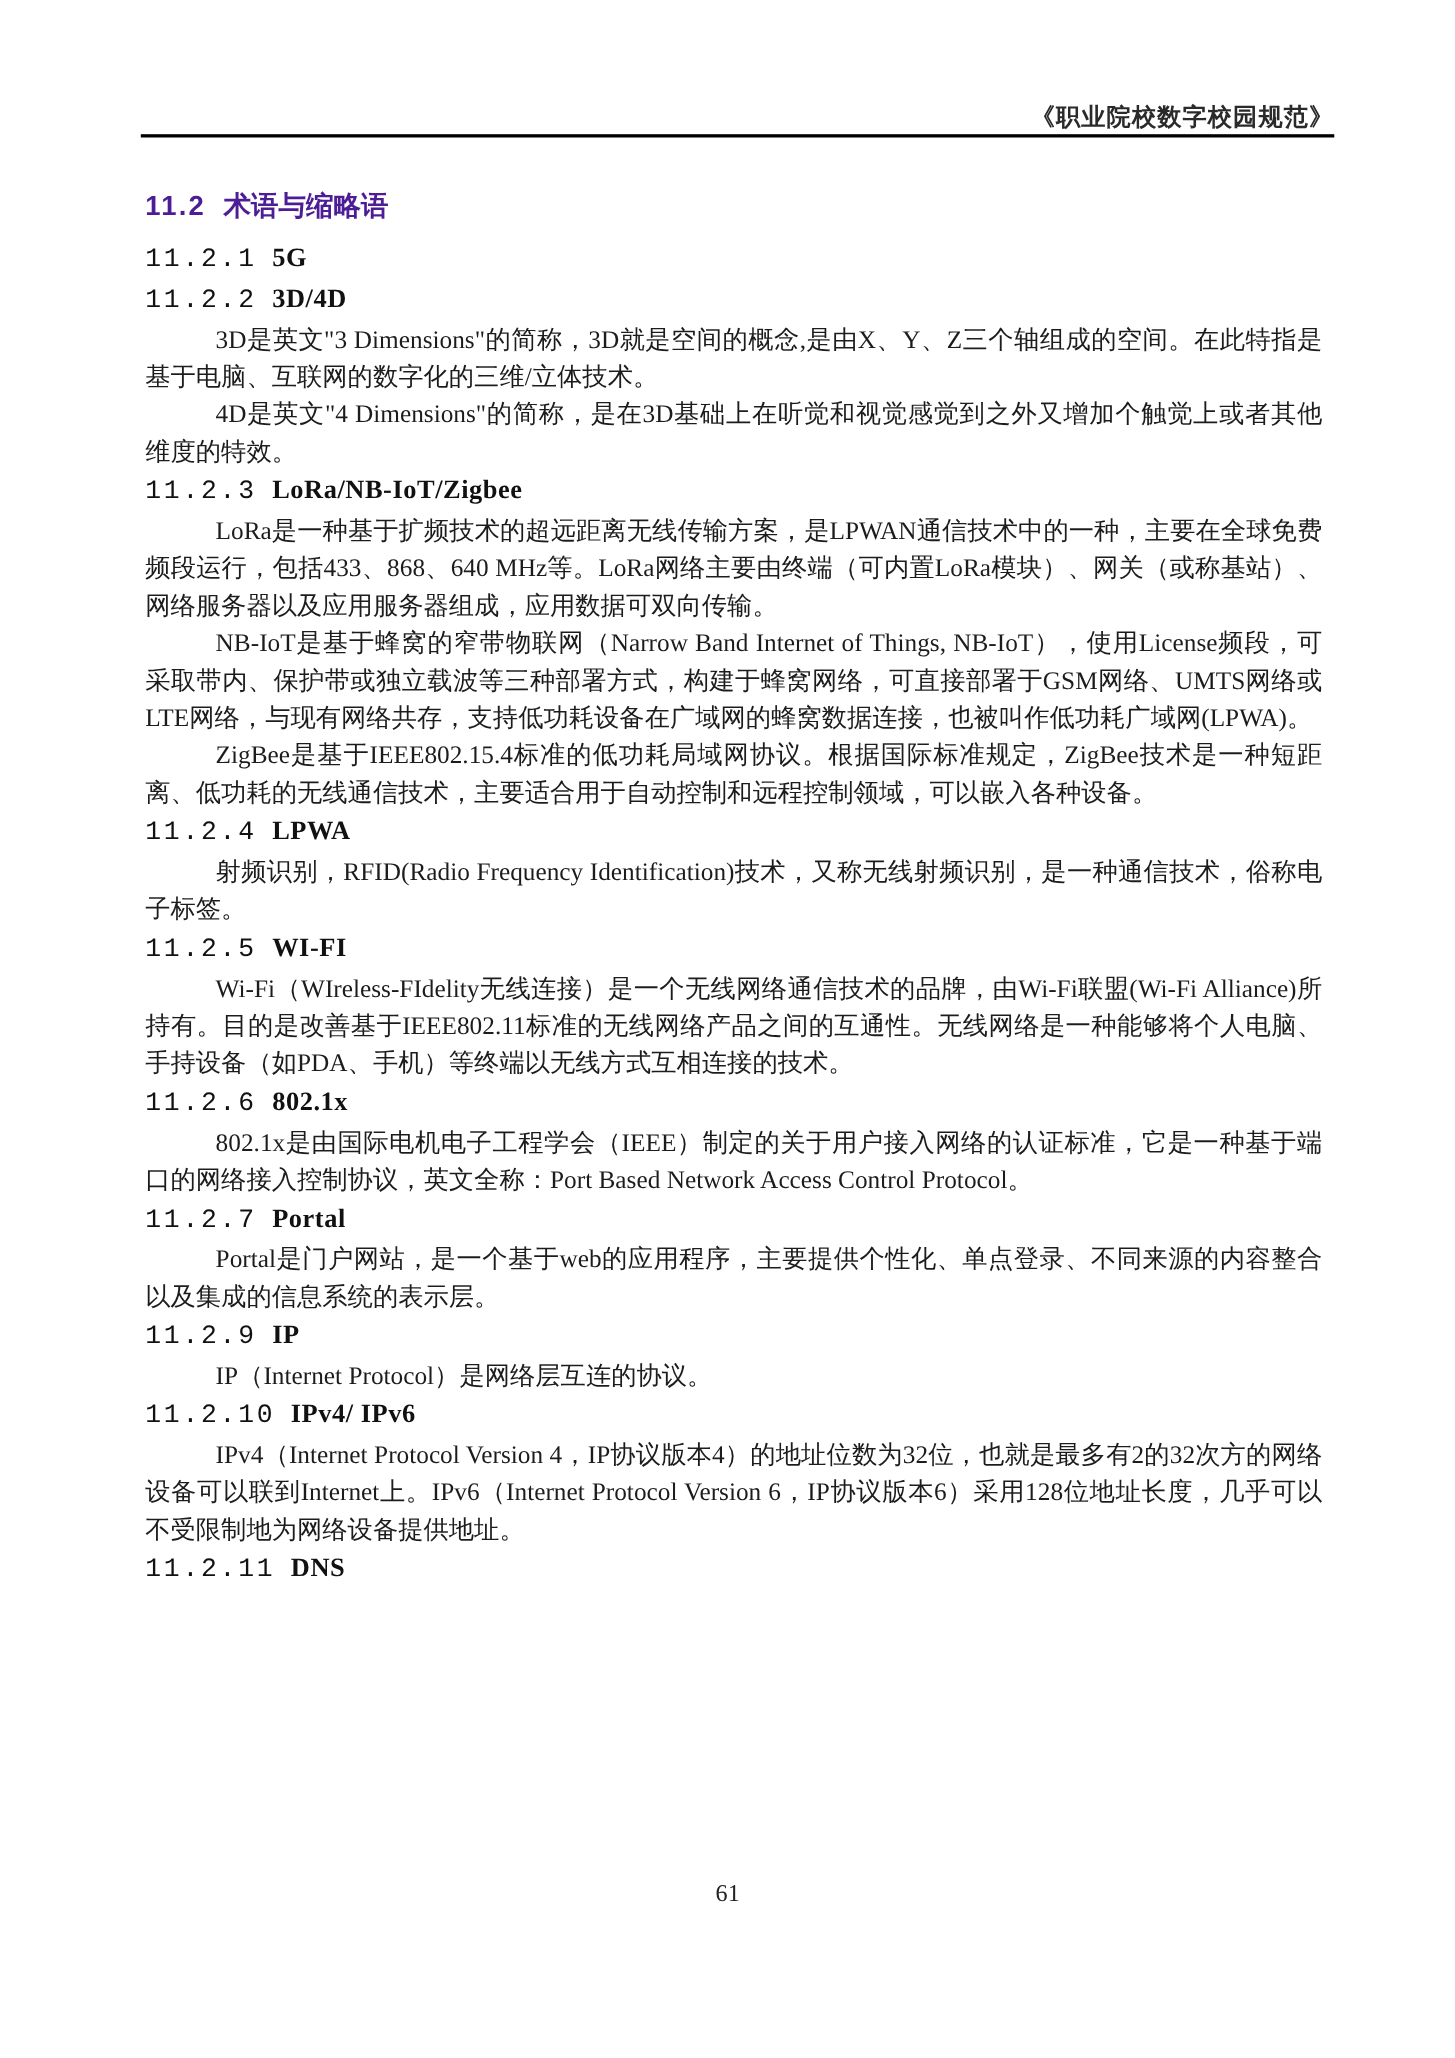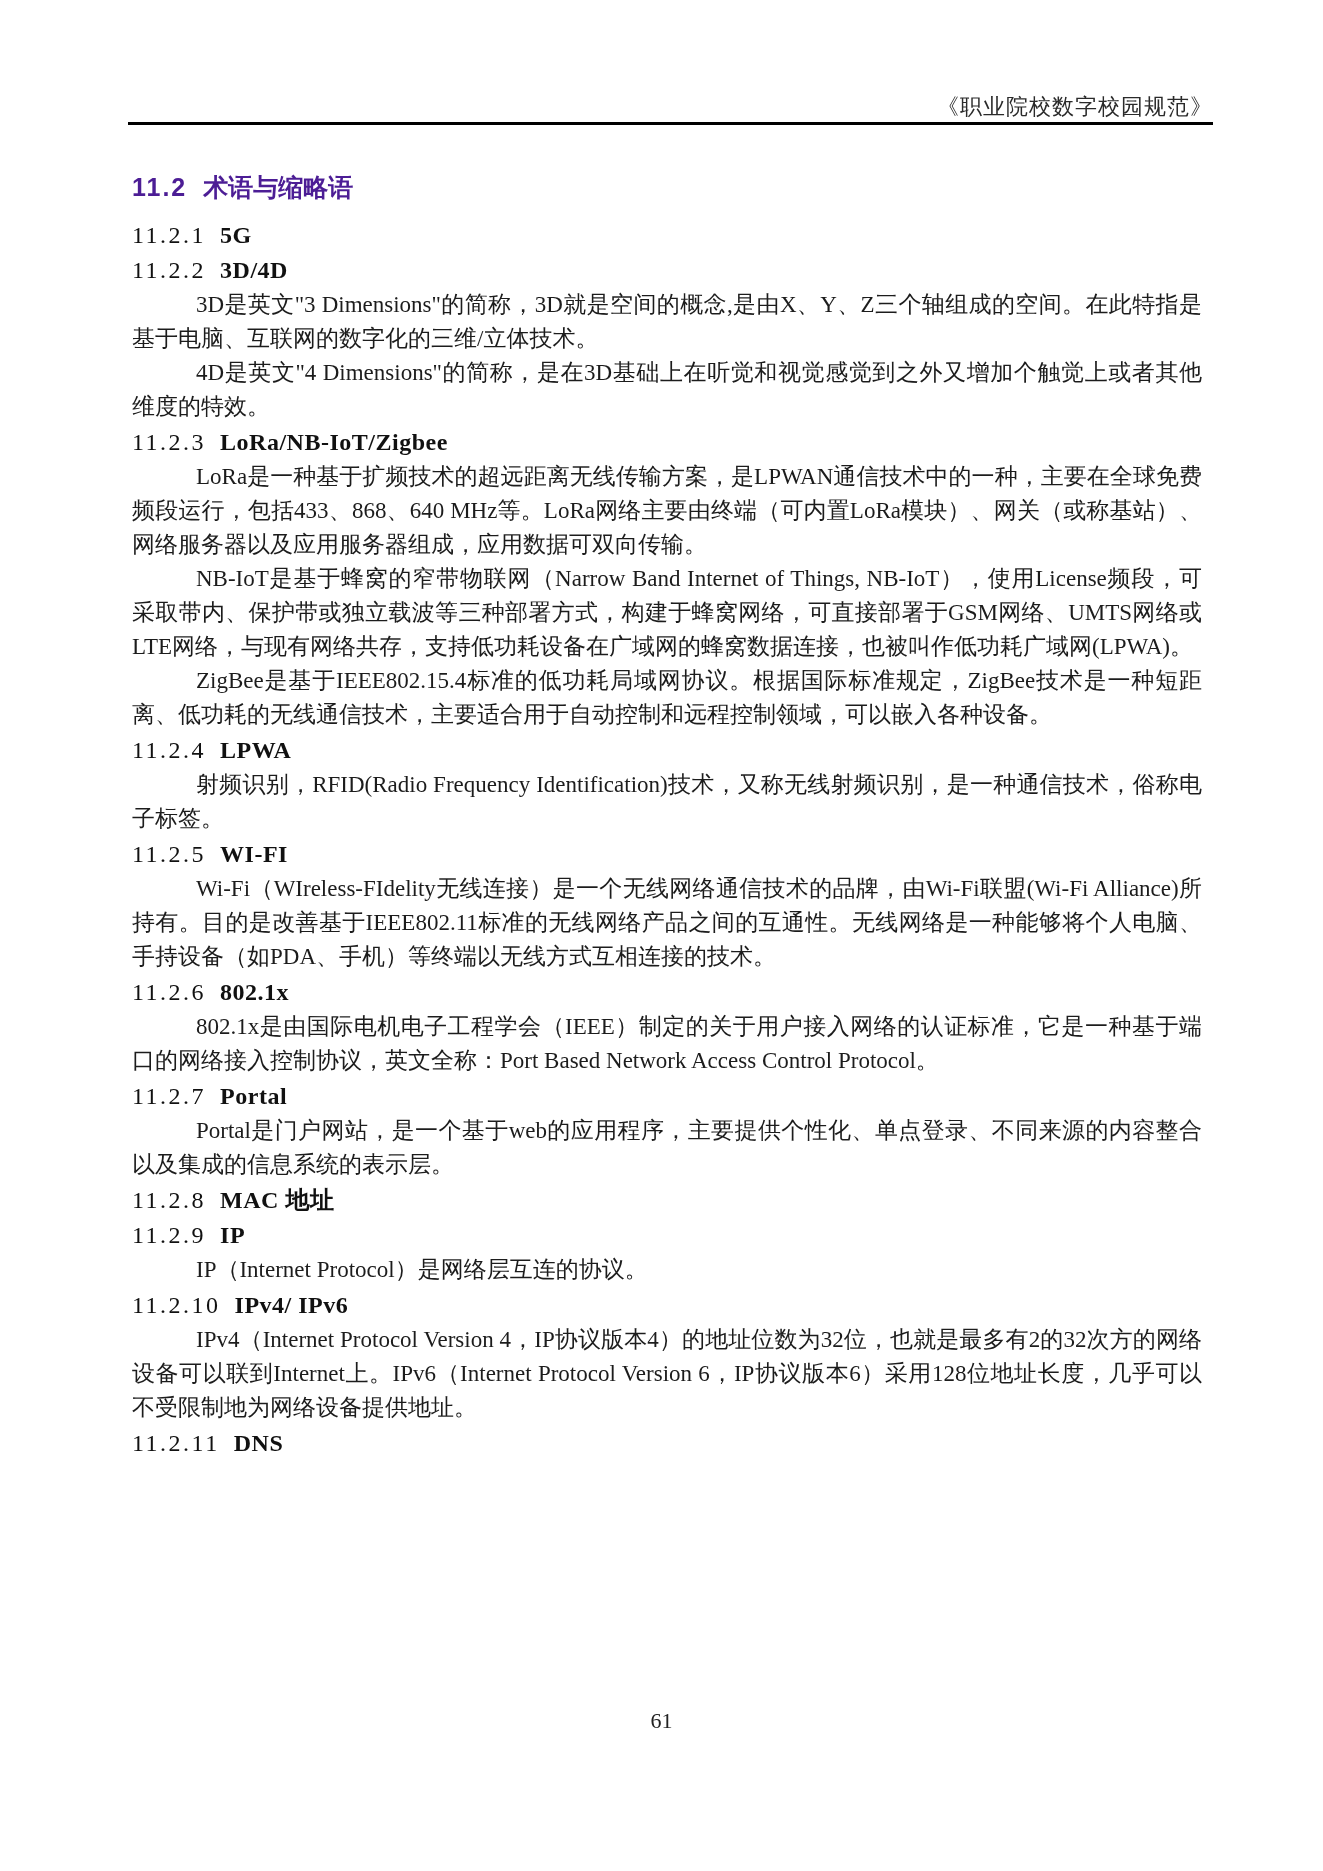--- a/index.html
+++ b/index.html
@@ -15,20 +15,21 @@
     color: #1c1c1c;
     overflow: hidden;
   }
   .header-title {
     text-align: right;
     padding-right: 110px;
     font-size: 22px;
     line-height: 26px;
     color: #2a2a2a;
     letter-spacing: 1px;
+    font-weight: bold;
   }
   .header-rule {
     margin: 2px 110px 0 128px;
     border-top: 3px solid #000;
     height: 0;
   }
   .content {
     padding: 0 121px 0 132px;
   }
   h2.section-title {
@@ -41,21 +42,21 @@
   }
   h2.section-title .num { letter-spacing: 2px; margin-right: 16px; }
   h3.sub-heading {
     margin: 1px 0;
     font-size: 24px;
     line-height: 34px;
     font-weight: bold;
     color: #111;
   }
   h3.sub-heading .num {
-    font-family: Liberation Serif, serif;
+    font-family: Liberation Mono, monospace;
     font-weight: normal;
     letter-spacing: 2.5px;
     margin-right: 14px;
   }
   h3.sub-heading .term {
     font-family: "Liberation Serif", serif;
     font-weight: bold;
     letter-spacing: 0.5px;
     text-align: center;
   }
@@ -121,23 +122,20 @@
     <h3 class="sub-heading">
       <span class="num">11.2.6</span><span class="term">802.1x</span>
     </h3>
     <p class="body-para">802.1x是由国际电机电子工程学会（IEEE）制定的关于用户接入网络的认证标准，它是一种基于端口的网络接入控制协议，英文全称：Port Based Network Access Control Protocol。</p>
 
     <h3 class="sub-heading">
       <span class="num">11.2.7</span><span class="term">Portal</span>
     </h3>
     <p class="body-para">Portal是门户网站，是一个基于web的应用程序，主要提供个性化、单点登录、不同来源的内容整合以及集成的信息系统的表示层。</p>
 
-    <h3 class="sub-heading">
-      <span class="num">11.2.8</span><span class="term">MAC 地址</span>
-    </h3>
 
     <h3 class="sub-heading">
       <span class="num">11.2.9</span><span class="term">IP</span>
     </h3>
     <p class="body-para">IP（Internet Protocol）是网络层互连的协议。</p>
 
     <h3 class="sub-heading">
       <span class="num">11.2.10</span><span class="term">IPv4/ IPv6</span>
     </h3>
     <p class="body-para">IPv4（Internet Protocol Version 4，IP协议版本4）的地址位数为32位，也就是最多有2的32次方的网络设备可以联到Internet上。IPv6（Internet Protocol Version 6，IP协议版本6）采用128位地址长度，几乎可以不受限制地为网络设备提供地址。</p>

